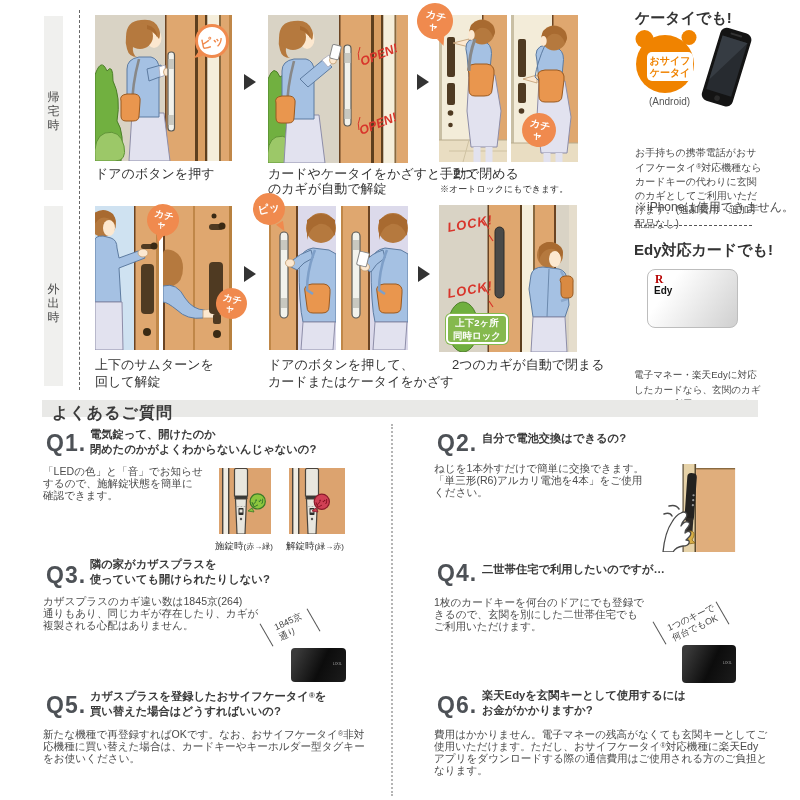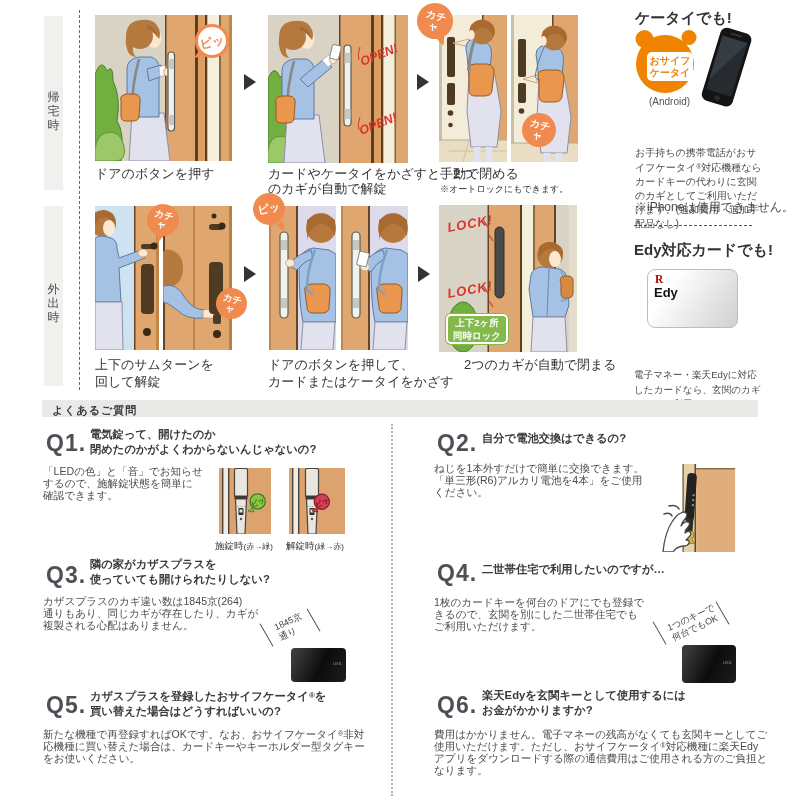--- a/index.html
+++ b/index.html
@@ -45,38 +45,38 @@
 <div class="abs cap" style="left:268px;top:166px;">カードやケータイをかざすと、2つ<br>のカギが自動で解錠</div>
 
 <div class="abs cap" style="left:440px;top:166px;">手動で閉める</div>
 
 <div class="abs cap2" style="left:440px;top:183px;">※オートロックにもできます。</div>
 
 <div class="abs cap" style="left:95px;top:356px;line-height:17px;">上下のサムターンを<br>回して解錠</div>
 
 <div class="abs cap" style="left:268px;top:356px;line-height:17px;">ドアのボタンを押して、<br>カードまたはケータイをかざす</div>
 
-<div class="abs cap" style="left:464px;top:357px;">2つのカギが自動で閉まる</div>
+<div class="abs cap" style="left:452px;top:357px;">2つのカギが自動で閉まる</div>
 
 <div class="abs h1" style="left:635px;top:9px;">ケータイでも!</div>
 
 <div class="abs" style="left:649px;top:96px;font-size:10px;color:#555;">(Android)</div>
 
 <div class="abs rbody" style="left:635px;top:114px;">お手持ちの携帯電話がおサ<br>イフケータイ<span style="font-size:7px;vertical-align:2px;">®</span>対応機種なら<br>カードキーの代わりに玄関<br>のカギとしてご利用いただ<br>けます。(追加費用・追加手<br>配品なし)</div>
 
 <div class="abs" style="left:635px;top:199px;font-size:12px;color:#4a4a4a;">※iPhoneは使用できません。</div>
 
 <div class="abs" style="left:634px;top:225px;width:118px;border-top:1.5px dashed #555;"></div>
 
 <div class="abs h1" style="left:634px;top:241px;">Edy対応カードでも!</div>
 
 <div class="abs rbody" style="left:634px;top:336px;line-height:14.5px;font-size:9.6px;">電子マネー・楽天Edyに対応<br>したカードなら、玄関のカギ<br>としてご利用いただけます。</div>
 
 <div class="abs" style="left:42px;top:400px;width:716px;height:17px;background:#e9e9e7;">
-<span style="position:absolute;left:10px;top:3px;font-size:11px;font-weight:bold;color:#3a3a3a;letter-spacing:1px;">よくあるご質問</span>
+<span style="position:absolute;left:10px;top:3px;font-size:16px;font-weight:bold;color:#3a3a3a;letter-spacing:1px;">よくあるご質問</span>
   </div>
 
 <div class="abs qnum" style="left:46px;top:430px;">Q1.</div>
 
 <div class="abs qtxt" style="left:90px;top:427px;">電気錠って、開けたのか<br>閉めたのかがよくわからないんじゃないの?</div>
 
 <div class="abs abody" style="left:43px;top:465px;">「LEDの色」と「音」でお知らせ<br>するので、施解錠状態を簡単に<br>確認できます。</div>
 
 <div class="abs qcap" style="left:215px;top:540px;">施錠時<span style="font-size:8px;">(赤→緑)</span></div>
 
@@ -140,21 +140,21 @@
 <rect x="10" y="4" width="32" height="76" rx="6.5" fill="#141414"></rect>
 <rect x="13" y="13" width="26" height="56" fill="#272b30"></rect>
 <path d="M13 13 L39 13 L13 59 Z" fill="#3a4046" opacity="0.85"></path>
 <rect x="20" y="7.5" width="12" height="2" rx="1" fill="#333"></rect>
 <circle cx="26" cy="74.5" r="2.8" fill="#2a2a2a"></circle>
 </g>
 </svg>
 
 <div class="abs" style="left:647px;top:269px;width:89px;height:57px;border-radius:8px;border:1px solid #bdbdbd;background:linear-gradient(125deg,#ffffff 25%,#ececec 55%,#cfcfcf 100%);">
 <div style="position:absolute;left:7px;top:3px;color:#b60000;font-weight:bold;font-size:11.5px;font-family:'Liberation Serif',serif;">R</div>
-<div style="position:absolute;left:6px;top:15px;color:#111;font-weight:bold;font-size:13px;">Edy</div>
+<div style="position:absolute;left:6px;top:15px;color:#111;font-weight:bold;font-size:10px;">Edy</div>
 </div>
 
 <svg class="abs" style="left:219px;top:468px;" width="52" height="66" viewBox="0 0 52 66">
 <rect width="52" height="66" fill="#dca36f"></rect>
 <rect x="3.5" y="0" width="6" height="66" fill="#f0ece2"></rect>
 <rect x="3" y="0" width="1.4" height="66" fill="#4a443c"></rect>
 <rect x="9" y="0" width="1.4" height="66" fill="#4a443c"></rect>
 <path d="M15.5 2 q0 -1.5 2 -1.5 l9 0 q2 0 2 1.5 l0 26 l-13 0 z" fill="#e8e6de" stroke="#4a443c" stroke-width="1.2"></path>
 <rect x="15.5" y="28" width="13" height="3" fill="#3a3a38"></rect>
 <path d="M16.5 31 l11 0 l-1.5 35 l-8 0 z" fill="#e8e6de" stroke="#4a443c" stroke-width="1.2"></path>

